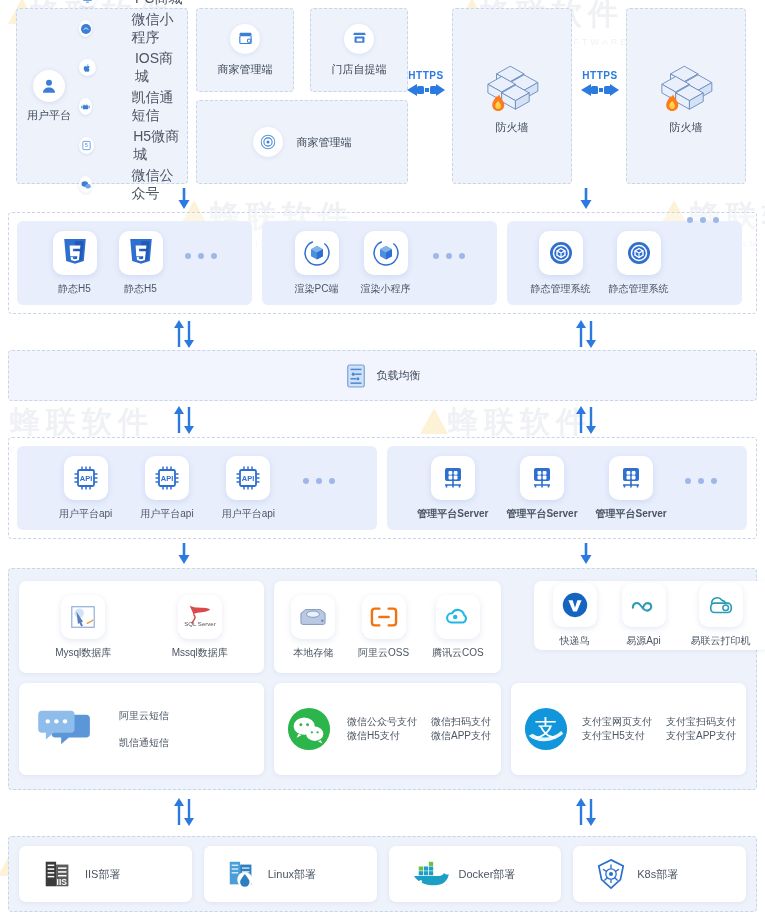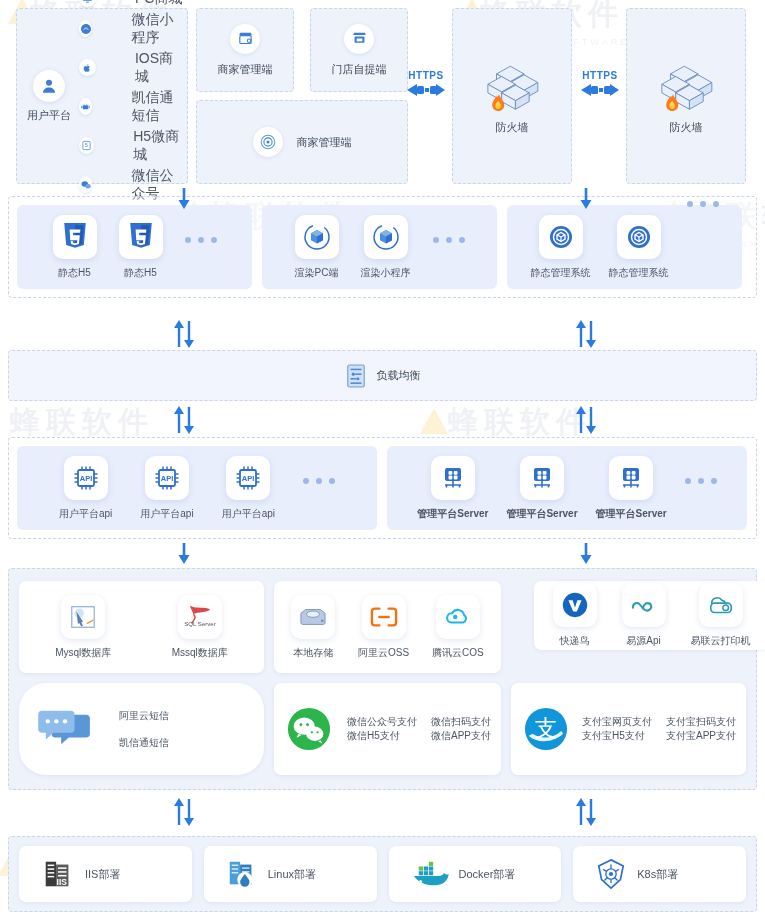--- a/index.html
+++ b/index.html
@@ -312,21 +312,21 @@
 
   <svg class="arrow" style="left:176px;top:188px;" width="16" height="22">
     <path d="M8 0 V14" stroke="#2b7ae0" stroke-width="2.6"></path>
       <path d="M8 21 L2.5 12 H13.5 Z" fill="#2b7ae0"></path>
   </svg>
   <svg class="arrow" style="left:578px;top:188px;" width="16" height="22">
     <path d="M8 0 V14" stroke="#2b7ae0" stroke-width="2.6"></path>
       <path d="M8 21 L2.5 12 H13.5 Z" fill="#2b7ae0"></path>
   </svg>
 
-  <div class="layer" style="left:8px;top:196px;width:749px;height:102px;">
+  <div class="layer" style="left:8px;top:212px;width:749px;height:102px;">
     <div style="display:flex;height:100%;padding:8px;gap:10px;">
 
       <div class="subgroup" style="width:235px;">
         <div style="display:flex;align-items:center;gap:22px;">
           <div class="node">
             <div class="tile">
               <svg width="26" height="28" viewBox="0 0 24 26">
                   <path d="M2 0h20l-1.8 20.5L12 23l-8.2-2.5z" fill="#2f6fd0"></path>
                   <path d="M12 2v19.3l6.6-2 1.5-17.3z" fill="#2059b8"></path>
                   <path d="M7 6h10l-.3 3H10l.2 2.4h6.3l-.8 8.2-3.7 1-3.7-1-.25-2.8h1.9l.13 1.5 1.92.5 1.9-.5.2-2.3H7.6z" fill="#fff"></path>
@@ -663,21 +663,21 @@
               <path d="M7 13 a6 6 0 0 1 11-3 a5 5 0 0 1 4 3" fill="none" stroke="#2e9ab5" stroke-width="1.8" stroke-linecap="round"></path>
               <rect x="6" y="13" width="22" height="10" rx="4" fill="none" stroke="#2e9ab5" stroke-width="1.8"></rect>
               <circle cx="22" cy="18" r="3" fill="none" stroke="#2e9ab5" stroke-width="1.6"></circle>
             </svg>
           </div>
           <div class="cap">易联云打印机</div>
         </div>
       </div>
     </div>
 
-    <div style="position:absolute;left:10px;top:114px;width:245px;height:92px;border-radius:27px;" class="white-card svc-card">
+    <div style="position:absolute;left:10px;top:114px;width:245px;height:92px;" class="white-card svc-card">
       <div style="width:72px;display:flex;align-items:center;justify-content:center;">
         <svg width="58" height="44" viewBox="0 0 60 46">
           <path d="M20 8 h32 a4 4 0 0 1 4 4 v16 a4 4 0 0 1-4 4 H34 l-8 7 v-7 h-6 a4 4 0 0 1-4-4 V12 a4 4 0 0 1 4-4z" fill="#5b96d8"></path>
           <path d="M6 4 h30 a4 4 0 0 1 4 4 v15 a4 4 0 0 1-4 4 H18 l-8 7 v-7 H6 a4 4 0 0 1-4-4 V8 a4 4 0 0 1 4-4z" fill="#8ebdec"></path>
           <circle cx="12" cy="15" r="2.3" fill="#fff"></circle>
             <circle cx="21" cy="15" r="2.3" fill="#fff"></circle>
             <circle cx="30" cy="15" r="2.3" fill="#fff"></circle>
         </svg>
       </div>
       <div class="sms-col" style="margin-left:18px;">

